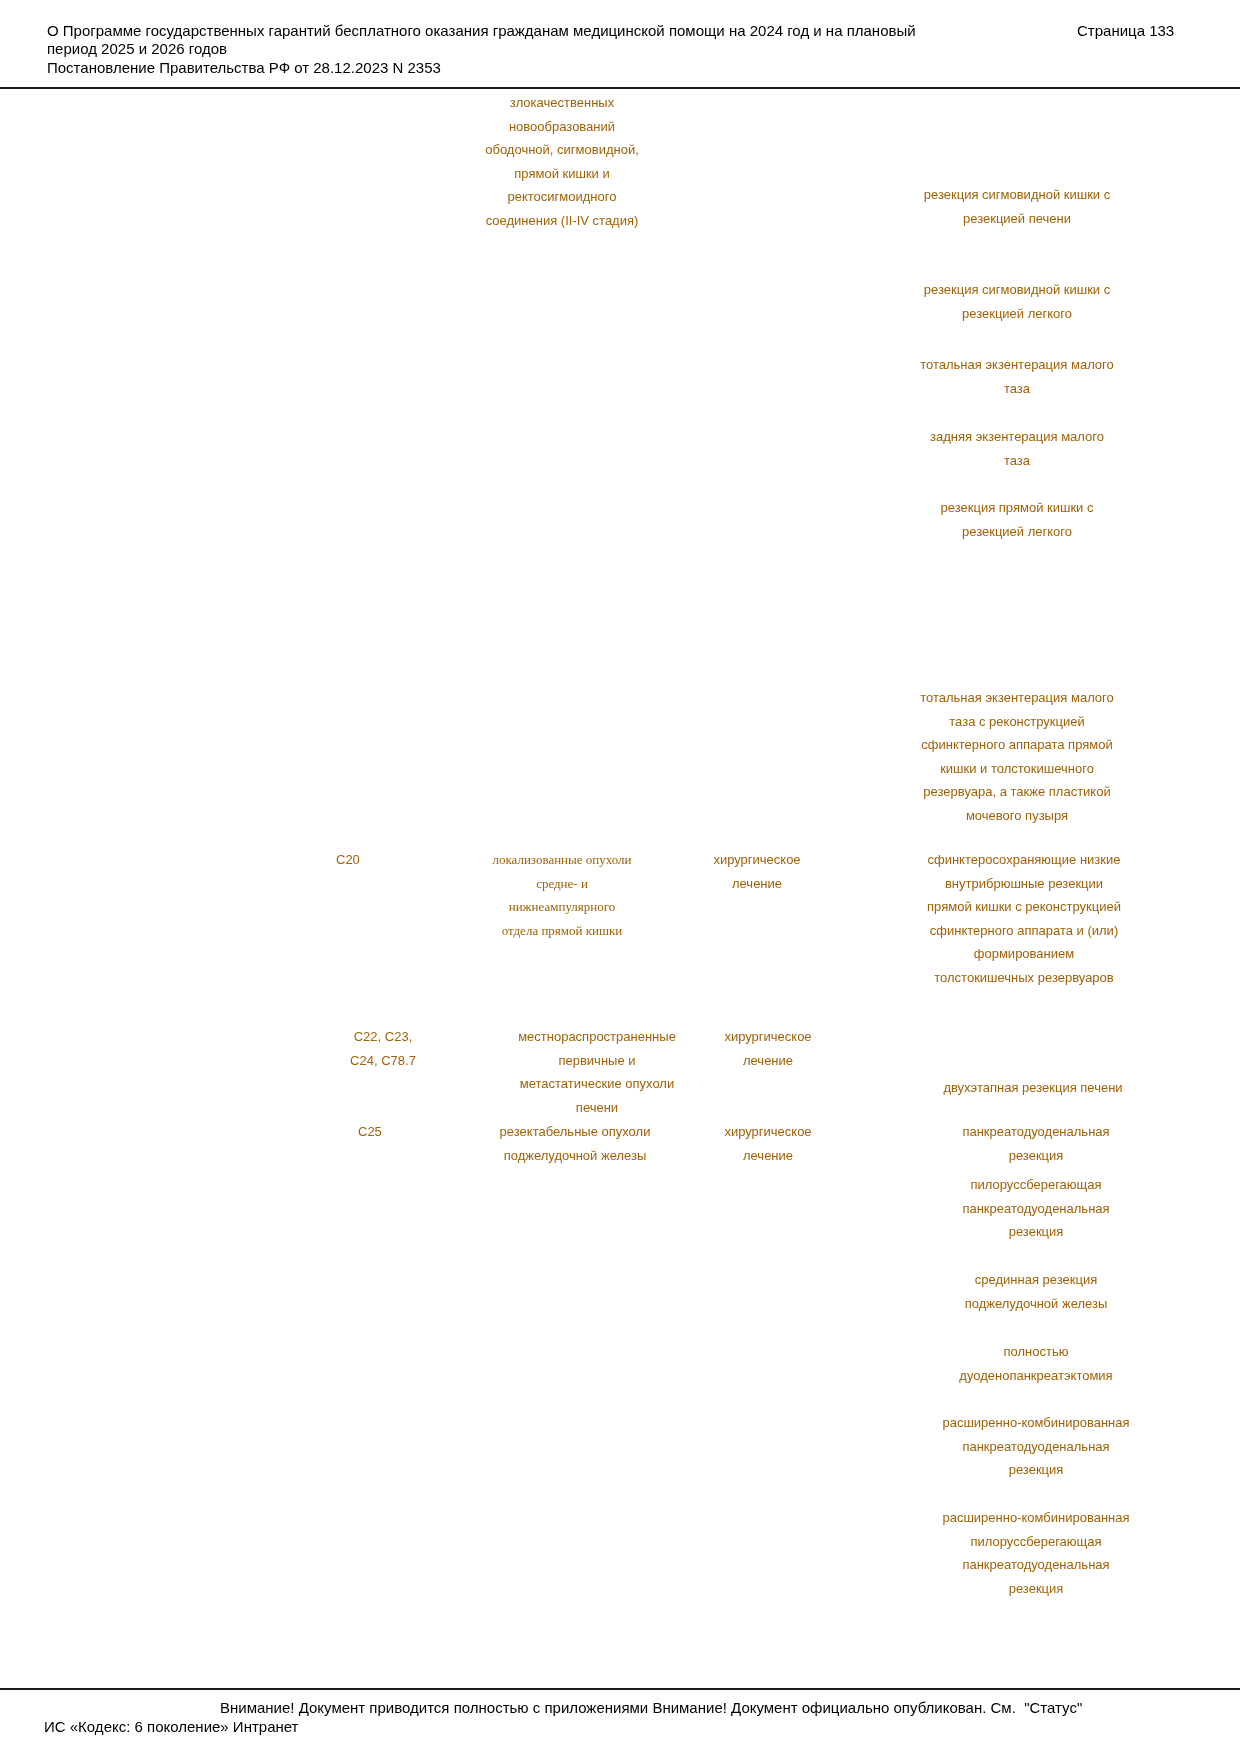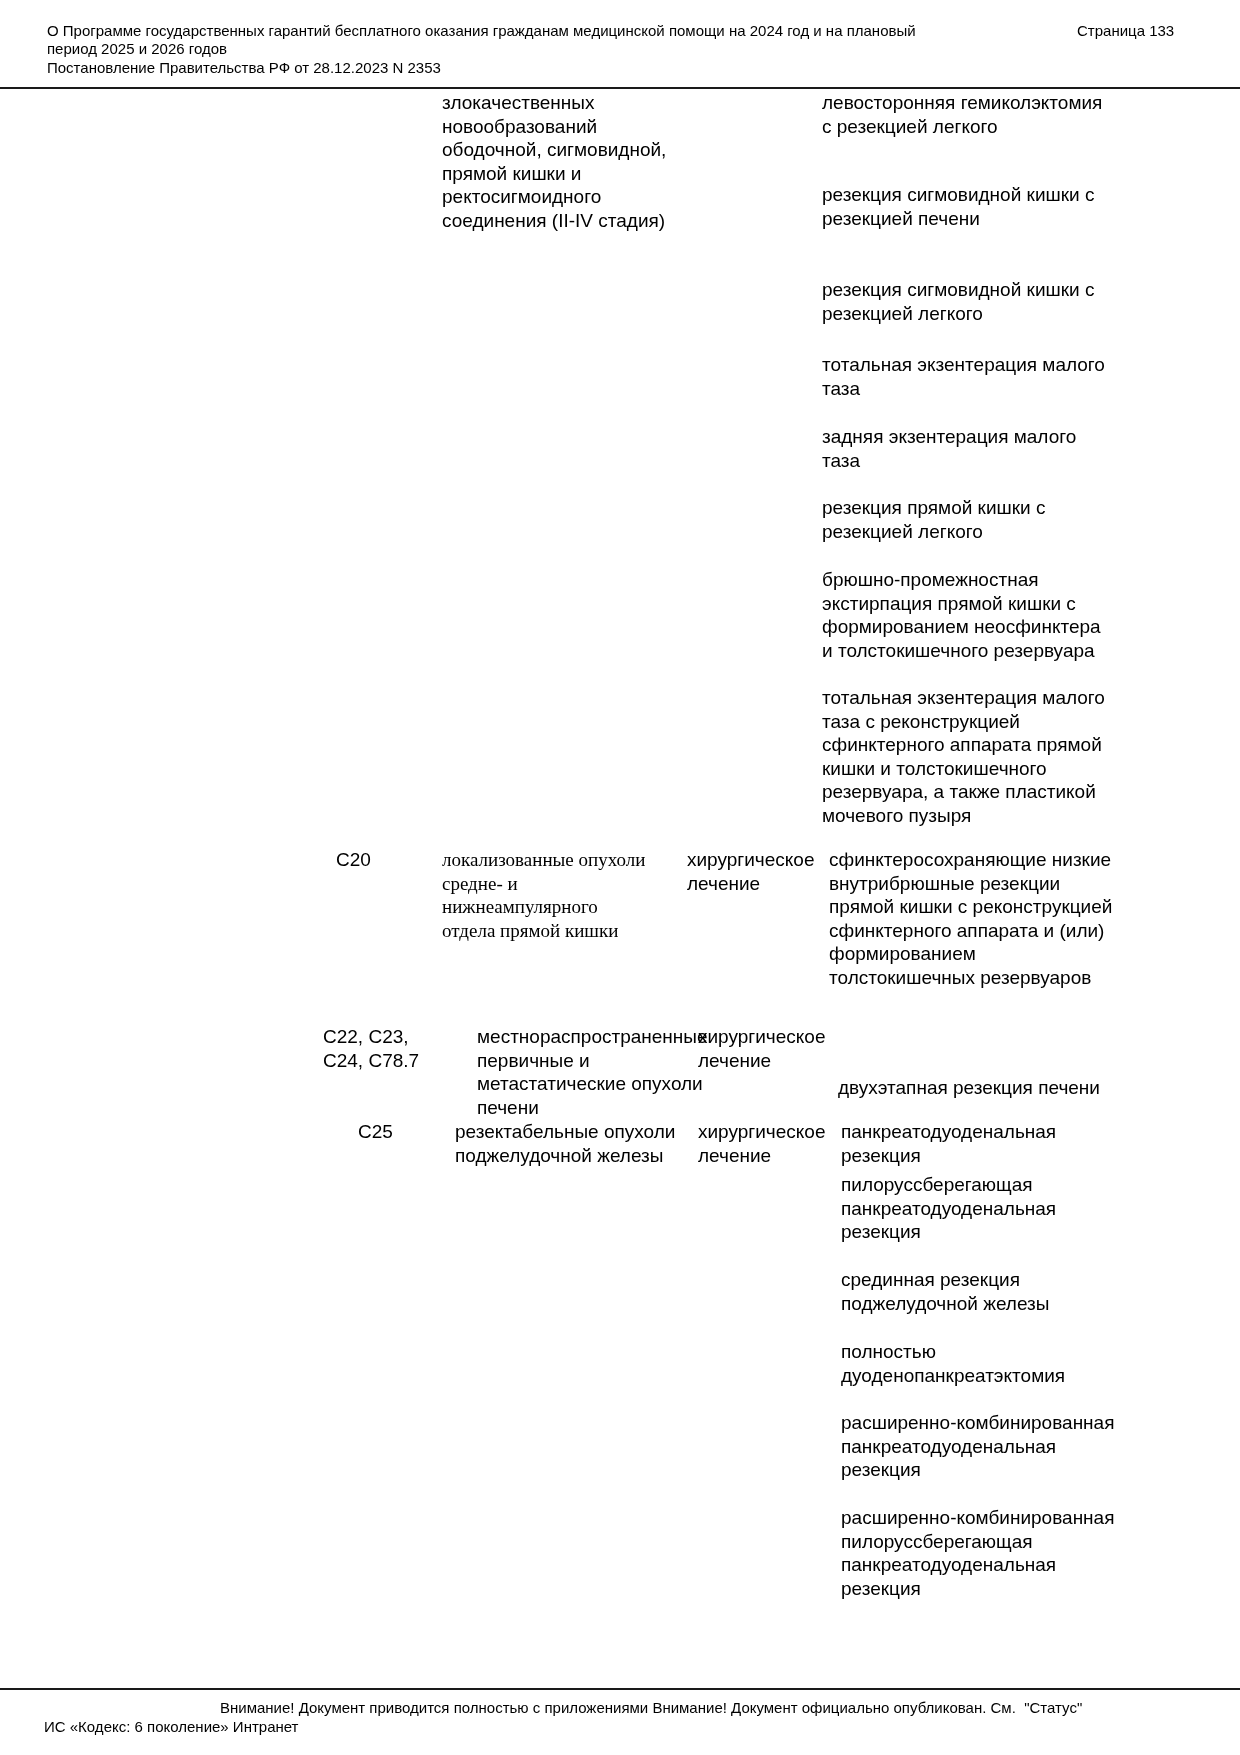--- a/index.html
+++ b/index.html
@@ -30,60 +30,55 @@
   .rule {
     position: absolute;
     left: 0;
     width: 1240px;
     height: 2px;
     background: #1a1a1a;
   }
   
   .cell {
     position: absolute;
-    font-size: 19px;
+    font-size: 13px;
     line-height: 23.6px;
     white-space: pre-line;
-    color: #000000;
+    color: #a16207;
+    text-align: center;
   }
 </style>
 </head>
 <body>
 
 <div class="page">
 
   <div class="meta" style="left:47px; top:22px; width:1000px;">О Программе государственных гарантий бесплатного оказания гражданам медицинской помощи на 2024 год и на плановый
 период 2025 и 2026 годов</div>
   <div class="meta" style="left:1077px; top:22px;">Страница 133</div>
   <div class="meta italic" style="left:47px; top:59px; width:700px;">Постановление Правительства РФ от 28.12.2023 N 2353</div>
   <div class="rule" style="top:87px;"></div>
 
   <div class="cell" style="left:442px; top:91px; width:240px;">злокачественных
 новообразований
 ободочной, сигмовидной,
 прямой кишки и
 ректосигмоидного
 соединения (II-IV стадия)</div>
 
-  <div class="cell" style="left:822px; top:91px; width:390px;">левосторонняя гемиколэктомия
-с резекцией легкого</div>
   <div class="cell" style="left:822px; top:183px; width:390px;">резекция сигмовидной кишки с
 резекцией печени</div>
   <div class="cell" style="left:822px; top:278px; width:390px;">резекция сигмовидной кишки с
 резекцией легкого</div>
   <div class="cell" style="left:822px; top:353px; width:390px;">тотальная экзентерация малого
 таза</div>
   <div class="cell" style="left:822px; top:425px; width:390px;">задняя экзентерация малого
 таза</div>
   <div class="cell" style="left:822px; top:496px; width:390px;">резекция прямой кишки с
 резекцией легкого</div>
-  <div class="cell" style="left:822px; top:568px; width:390px;">брюшно-промежностная
-экстирпация прямой кишки с
-формированием неосфинктера
-и толстокишечного резервуара</div>
   <div class="cell" style="left:822px; top:686px; width:390px;">тотальная экзентерация малого
 таза с реконструкцией
 сфинктерного аппарата прямой
 кишки и толстокишечного
 резервуара, а также пластикой
 мочевого пузыря</div>
 
   <div class="cell" style="left:336px; top:848px;">C20</div>
   <div class="cell" style="left:442px; top:848px; width:240px;font-family:Liberation Serif, serif;">локализованные опухоли
 средне- и

